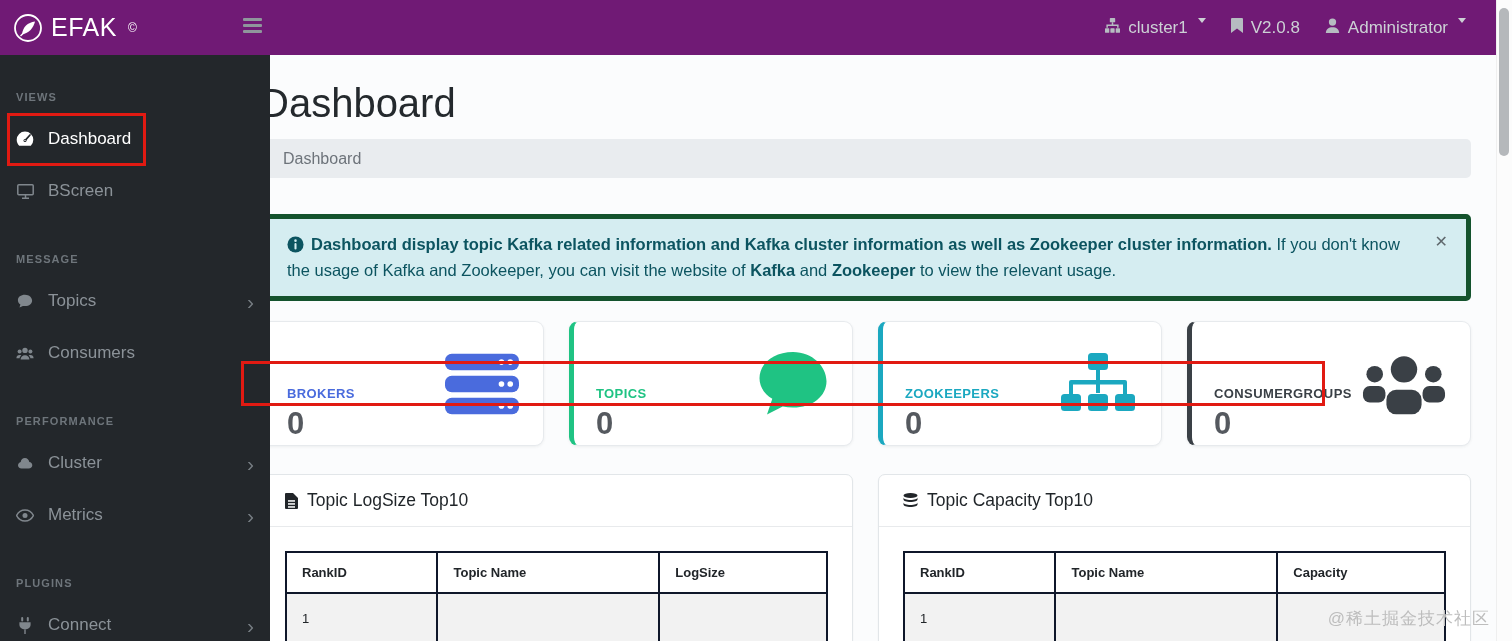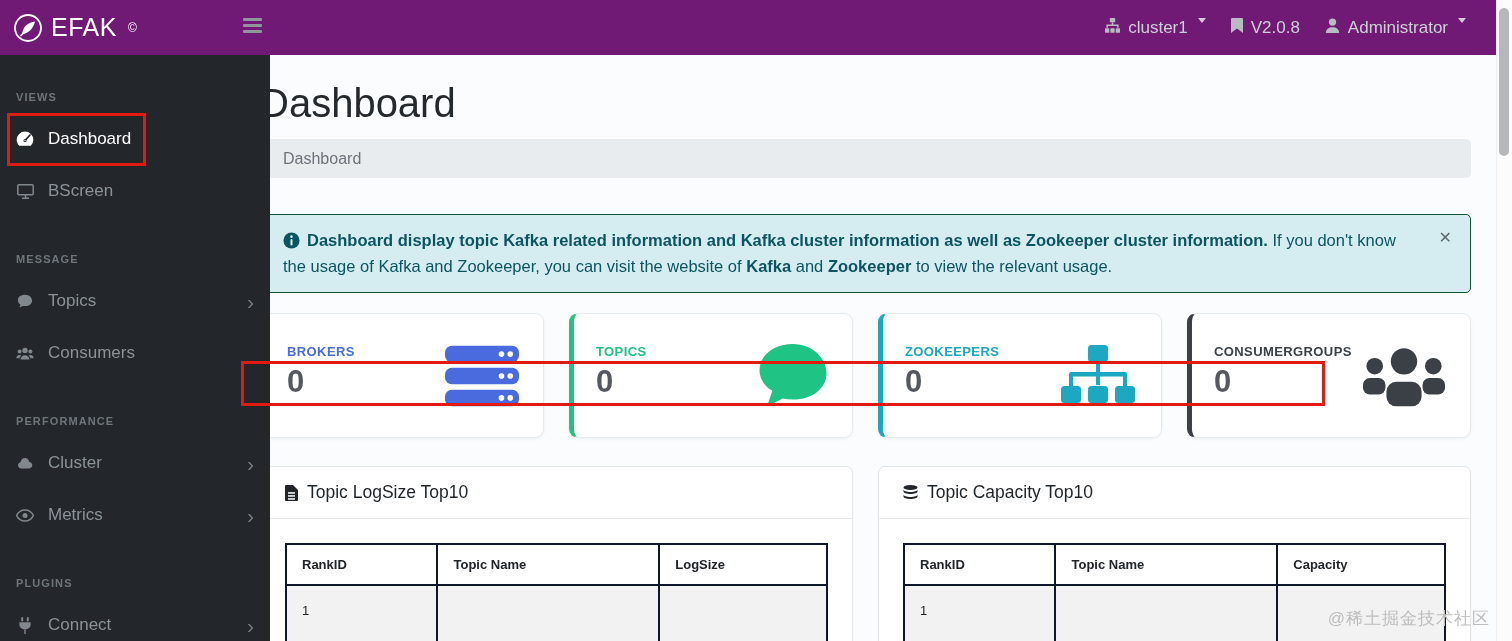--- a/index.html
+++ b/index.html
@@ -27,28 +27,28 @@
   .side-item.active { color:#fff; }
   .side-item.active .side-ic { color:#fff; }
   .side-chevron { position:absolute; right:16px; font-size:21px; line-height:1; color:#767d83; font-weight:400; }
   .annot-dash { position:absolute; left:7px; top:58px; width:139px; height:53px; border:3px solid #e11a12; z-index:40; pointer-events:none; }
 
   
   .main { position:absolute; top:55px; left:237px; right:16px; bottom:0; padding:26px 25px 0 23px; background:#fbfcfd; }
   .page-title { font-size:40px; font-weight:500; color:#24292d; line-height:44px; }
   .breadcrumb { margin-top:14px; height:39px; line-height:39px; background:#e9ecef; border-radius:5px; padding:0 23px; font-size:16px; color:#6d737a; }
 
-  .alert { position:relative; margin-top:36px; background:#d5edf1; border:1px solid #14532d; border-radius:5px; padding:13px 62px 13px 22px; color:#0c5460; font-size:16.5px; line-height:25.5px; }
+  .alert { position:relative; margin-top:36px; background:#d5edf1; border:5px solid #14532d; border-radius:5px; padding:13px 62px 13px 22px; color:#0c5460; font-size:16.5px; line-height:25.5px; }
   .alert b { font-weight:700; }
   .alert-ic { display:inline-block; vertical-align:-3px; margin-right:7px; }
   .alert-close { position:absolute; right:18px; top:13px; border:0; background:none; color:#5f686d; font-size:16px; font-weight:700; cursor:pointer; font-family:inherit; }
 
   .stats-row { margin-top:20px; display:flex; gap:25px; }
   .stat-card { position:relative; flex:1; height:125px; background:#fff; border:1px solid #e7eaed; border-left:5px solid var(--c); border-radius:9px; box-shadow:0 1px 3px rgba(40,50,60,.07); padding:30px 22px 0 22px; }
-  .stat-label { font-size:13px; font-weight:700; letter-spacing:.4px; color:var(--c); }
+  .stat-label { font-size:13px; font-weight:700; letter-spacing:.4px; color:var(--c);margin-top:34px; }
   .stat-value { margin-top:7px; font-size:31px; font-weight:700; color:#55595f; line-height:1; }
   .stat-icon { position:absolute; right:24px; top:50%; transform:translateY(-50%); color:var(--c); }
   .annot-stats { position:absolute; left:241px; top:361px; width:1084px; height:45px; border:3px solid #e11a12; z-index:50; pointer-events:none; }
 
   .panels-row { margin-top:28px; display:flex; gap:25px; align-items:flex-start; }
   .panel { flex:1; background:#fff; border:1px solid #e2e6e9; border-radius:7px; box-shadow:0 1px 2px rgba(40,50,60,.05); }
   .panel-header { padding:15px 24px; border-bottom:1px solid #e8eaec; display:flex; align-items:center; gap:9px; font-size:17.5px; color:#1f2428;text-align:right; }
   .panel-header .panel-ic { color:#212529; }
   .panel-body { padding:24px; }
   table.rank { width:100%; border-collapse:collapse; }

